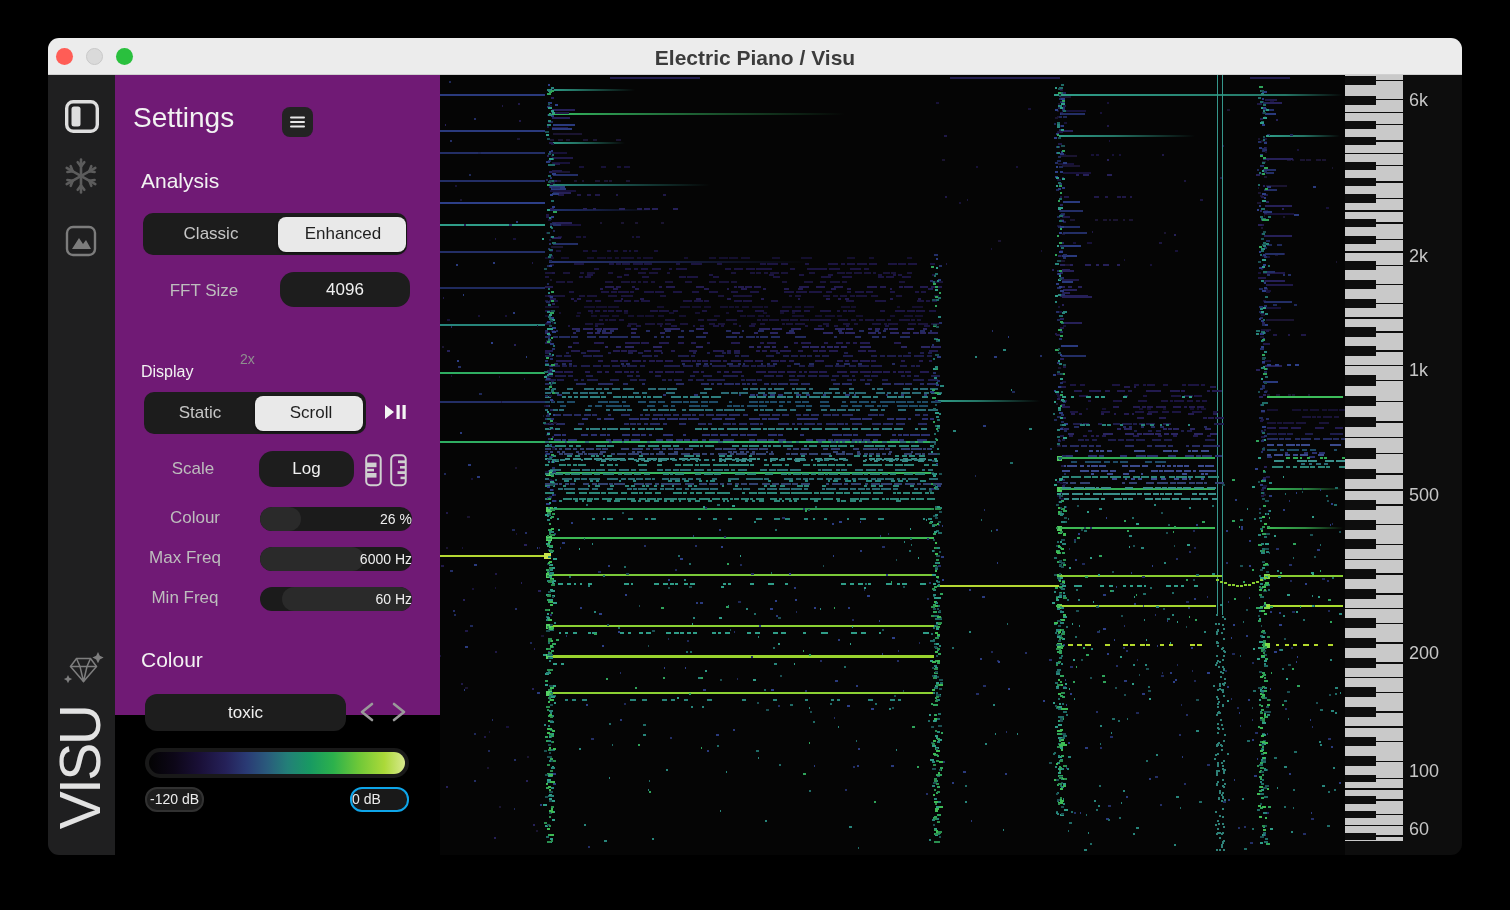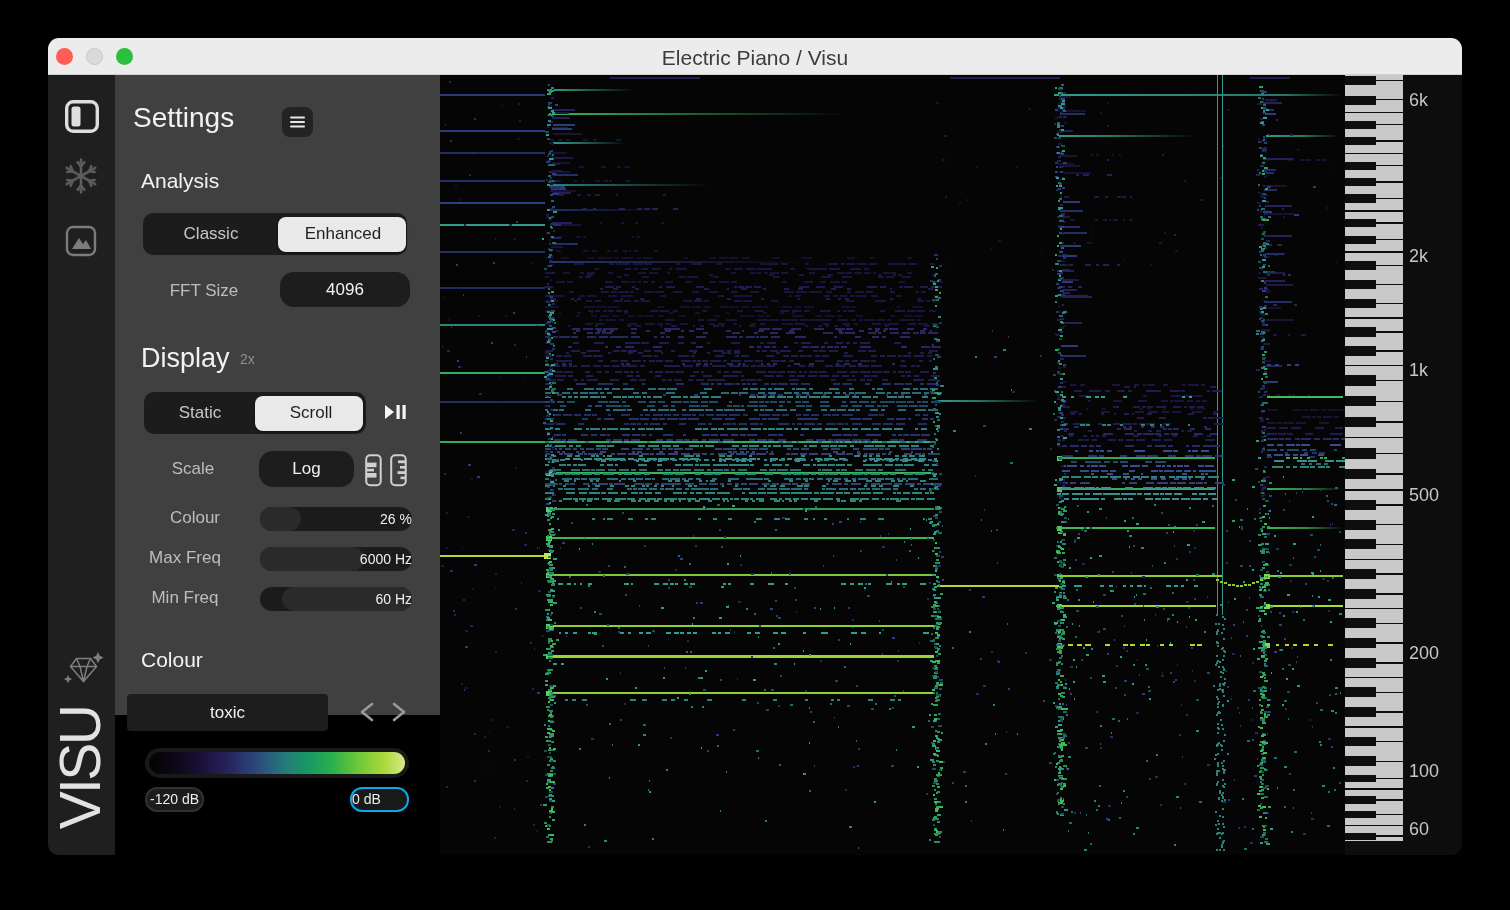--- a/index.html
+++ b/index.html
@@ -1,21 +1,21 @@
 <!DOCTYPE html>
 <html><head><meta charset="utf-8"><style>
 html,body{margin:0;padding:0;background:#000;width:1510px;height:910px;overflow:hidden}
 *{box-sizing:border-box;font-family:"Liberation Sans",sans-serif}
 #win{position:absolute;left:48px;top:38px;width:1414px;height:817px;border-radius:11px;overflow:hidden;background:#000}
 #tbar{position:absolute;left:0;top:0;width:100%;height:37px;background:#ececec;border-bottom:1px solid #d0d0d0}
 .tl{position:absolute;top:10px;width:17px;height:17px;border-radius:50%}
 #title{position:absolute;top:0;left:0;width:100%;height:37px;line-height:39px;text-align:center;
- font-size:21px;font-weight:400;color:#3c3c3c;letter-spacing:0px}
+ font-size:21px;font-weight:700;color:#3c3c3c;letter-spacing:0px}
 #sbar{position:absolute;left:0;top:37px;width:67px;height:780px;background:#1f1f20}
-#panel{position:absolute;left:67px;top:37px;width:325px;height:640px;background:#404040}
+#panel{position:absolute;left:67px;top:37px;width:325px;height:640px;background:#701a75}
 .hd{position:absolute;color:#f2f2f2;line-height:1.15}
 .lbl{position:absolute;color:#bdbdbd;font-size:17px;text-align:center;line-height:24px}
 .seg{position:absolute;background:#1c1c1c;border-radius:10px}
 .segsel{position:absolute;background:#e9e9e9;border-radius:8px;box-shadow:0 1px 3px rgba(0,0,0,.5)}
 .segtx{position:absolute;font-size:17px;text-align:center;line-height:42px;top:0;height:42px}
 .btn{position:absolute;background:#1d1d1d;border-radius:14px;color:#f0f0f0;text-align:center}
 .trk{position:absolute;width:152px;height:24px;background:#1b1b1b;border-radius:12px;overflow:hidden}
 .fil{position:absolute;top:0;height:24px;background:#2a2a2a;border-radius:12px}
 .tval{position:absolute;width:100%;text-align:right;font-size:14px;color:#efefef;line-height:24px}
 svg{display:block}
@@ -75,21 +75,21 @@
         </svg>
   </div>
   <div class="hd" style="left:26px;top:94px;font-size:21px">Analysis</div>
   <div class="seg" style="left:28px;top:138px;width:264px;height:42px">
     <div class="segsel" style="left:135px;top:4px;width:128px;height:35px"></div>
     <div class="segtx" style="left:0;width:136px;color:#c6c6c6">Classic</div>
     <div class="segtx" style="left:136px;width:128px;color:#1f1f1f">Enhanced</div>
   </div>
   <div class="lbl" style="left:29px;top:204px;width:120px">FFT Size</div>
   <div class="btn" style="left:165px;top:197px;width:130px;height:35px;font-size:17px;line-height:35px">4096</div>
-  <div class="hd" style="left:26px;top:268px;font-size:27px">Display</div>
+  <div class="hd" style="left:26px;top:288px;font-size:16px">Display</div>
   <div class="hd" style="left:125px;top:276px;font-size:14px;color:#8f8f8f">2x</div>
   <div class="seg" style="left:29px;top:317px;width:222px;height:42px">
     <div class="segsel" style="left:111px;top:4px;width:108px;height:35px"></div>
     <div class="segtx" style="left:0;width:112px;color:#c6c6c6">Static</div>
     <div class="segtx" style="left:112px;width:110px;color:#1f1f1f">Scroll</div>
   </div>
   <svg style="position:absolute;left:269px;top:329px" width="24" height="16">
     <path d="M1 1 L10 8 L1 15 Z" fill="#f5f5f5"></path>
     <rect x="12.5" y="1" width="3.2" height="14" fill="#f5f5f5"></rect>
     <rect x="18.5" y="1" width="3.2" height="14" fill="#f5f5f5"></rect>
@@ -120,21 +120,21 @@
   <div class="trk" style="left:145px;top:472px">
         <div class="fil" style="left:0;width:104px"></div>
         <div class="tval">6000 Hz</div>
       </div>
   <div class="lbl" style="left:10px;top:511px;width:120px">Min Freq</div>
   <div class="trk" style="left:145px;top:512px">
         <div class="fil" style="left:22px;width:130px"></div>
         <div class="tval">60 Hz</div>
       </div>
   <div class="hd" style="left:26px;top:573px;font-size:21px">Colour</div>
-  <div class="btn" style="left:12px;top:619px;width:201px;height:37px;border-radius:4px;font-size:17px;line-height:37px">toxic</div>
+  <div class="btn" style="left:30px;top:619px;width:201px;height:37px;border-radius:12px;font-size:17px;line-height:37px">toxic</div>
   <svg style="position:absolute;left:242px;top:627px" width="52" height="20">
    <g fill="none" stroke="#9a9a9a" stroke-width="2.6" stroke-linecap="round" stroke-linejoin="round">
     <path d="M15 2 L5 10 L15 18"></path>
           <path d="M37 2 L47 10 L37 18"></path>
         </g>
   </svg>
   <div style="position:absolute;left:30px;top:673px;width:264px;height:30px;background:#191919;border-radius:15px"></div>
   <div style="position:absolute;left:34px;top:677px;width:256px;height:22px;border-radius:11px;background:
     linear-gradient(to right,#030303 0%,#0d0718 10%,#1a1038 20%,#252159 30%,#2a3a74 38%,#2a5a7c 46%,#237f78 54%,#189a62 63%,#2cb14c 72%,#6fc838 82%,#abd939 92%,#d8e98f 100%)"></div>
   <div style="position:absolute;left:30px;top:712px;width:59px;height:25px;background:#1c1c1c;border:2px solid #313131;border-radius:12px;color:#ececec;font-size:14px;text-align:center;line-height:21px">-120 dB</div>

